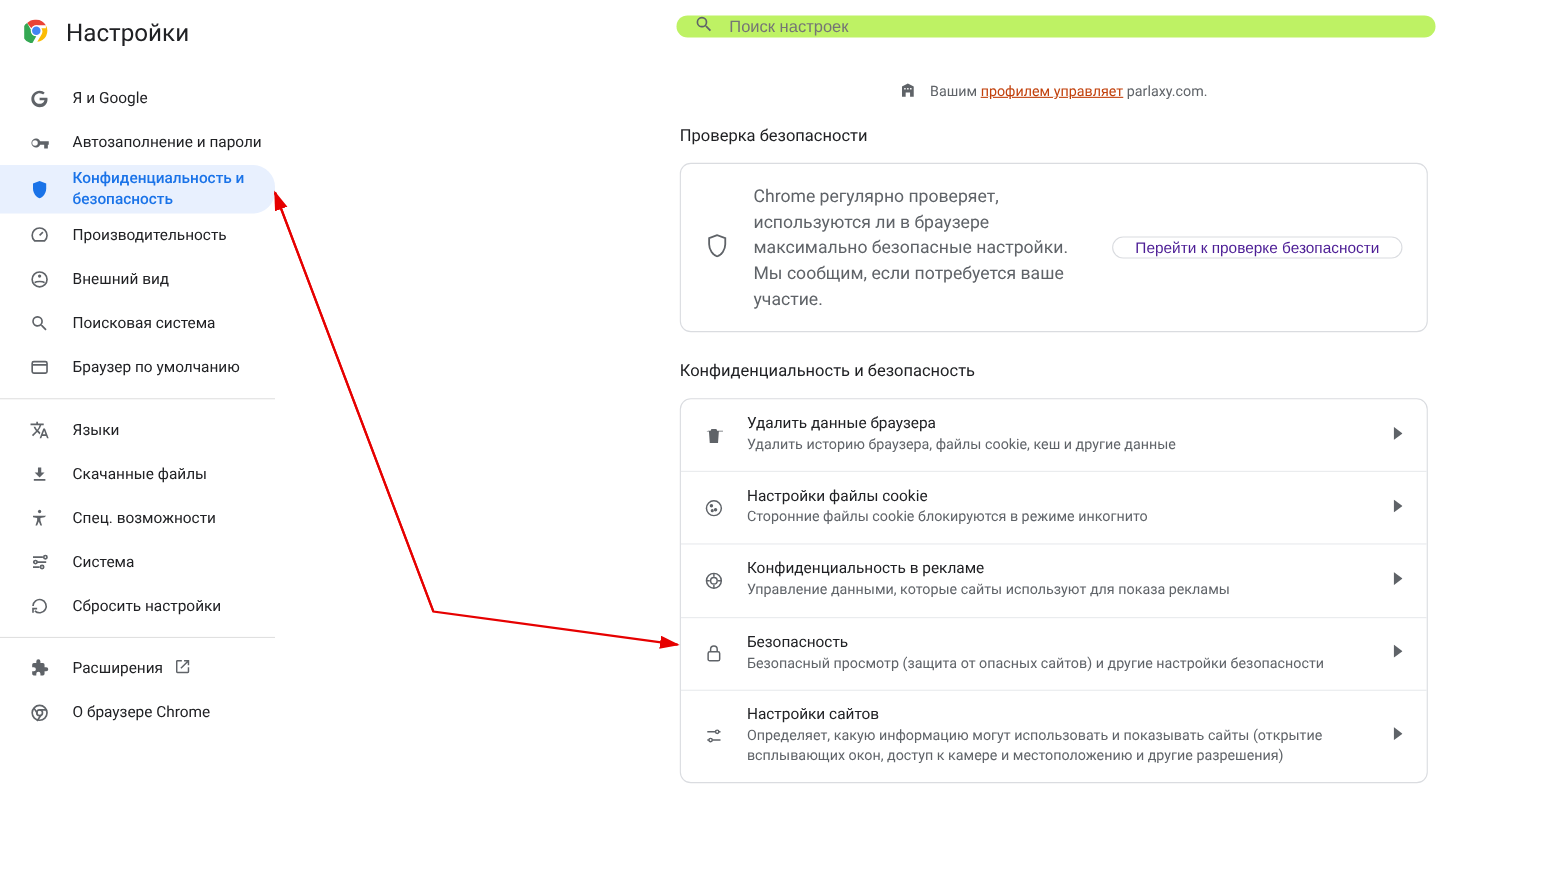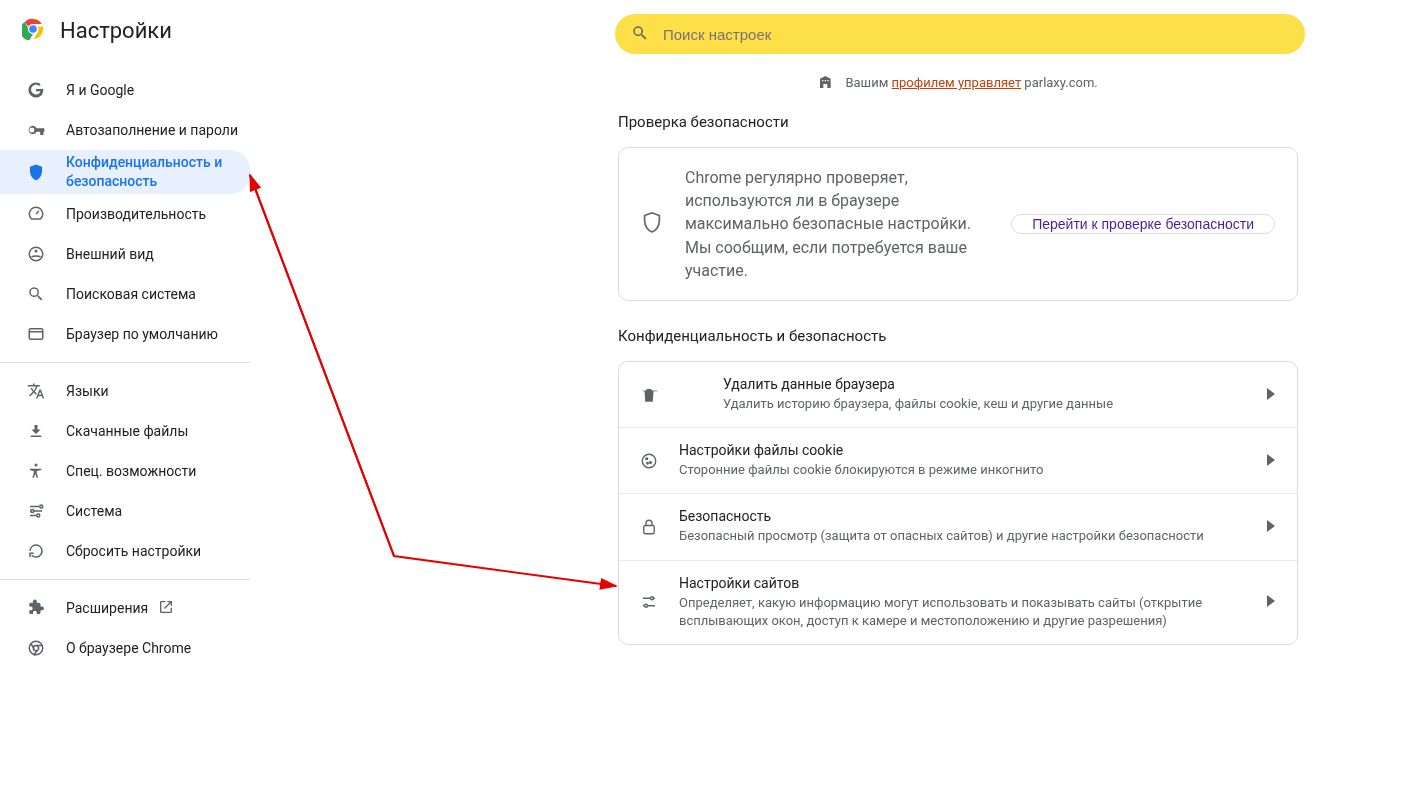--- a/index.html
+++ b/index.html
@@ -29,23 +29,23 @@
   }
 
   
   .search-wrap {
     position: absolute;
     left: 615px;
     top: 14px;
     width: 690px;
   }
   .search-box {
-    background: #fde047;
+    background: #bef264;
     border-radius: 22px;
-    height: 40px;
+    height: 20px;
     display: flex;
     align-items: center;
     padding: 0 16px;
   }
   .search-box input {
     border: none;
     background: transparent;
     font-size: 15px;
     margin-left: 14px;
     outline: none;
@@ -152,21 +152,21 @@
     white-space: nowrap;
   }
 
   .list-row {
     display: flex;
     align-items: center;
     padding: 14px 22px 14px 20px;
     border-top: 1px solid #e8eaed;
     cursor: pointer;
   }
-  .list-row:first-child { border-top: none; gap: 44px; }
+  .list-row:first-child { border-top: none; }
   .list-row .row-icon {
     flex: none;
     width: 20px;
     height: 20px;
     color: #5f6368;
     margin-right: 20px;
     display: flex;
     align-items: center;
     justify-content: center;
   }
@@ -388,20 +388,36 @@
               <svg width="18" height="18" viewBox="0 0 24 24" fill="none" stroke="#5f6368" stroke-width="1.8">
                 <circle cx="12" cy="12" r="9"></circle>
                 <circle cx="9" cy="9" r="1.2" fill="#5f6368"></circle>
                 <circle cx="14" cy="14" r="1.2" fill="#5f6368"></circle>
                 <circle cx="10" cy="15" r="1" fill="#5f6368"></circle>
               </svg>
             </span>
           <div class="row-body">
             <div class="row-title">Настройки файлы cookie</div>
             <div class="row-desc">Сторонние файлы cookie блокируются в режиме инкогнито</div>
+          </div>
+          <span class="chev"><svg width="8" height="12" viewBox="0 0 8 12" fill="#5f6368">
+                <path d="M0 0l8 6-8 6z"></path>
+              </svg></span>
+        </div>
+        <div class="list-row">
+          <span class="row-icon">
+              <svg width="18" height="18" viewBox="0 0 24 24" fill="none" stroke="#5f6368" stroke-width="1.8">
+                <circle cx="12" cy="12" r="9"></circle>
+                <circle cx="12" cy="12" r="4"></circle>
+                <path d="M12 3v4M12 17v4M3 12h4M17 12h4"></path>
+              </svg>
+            </span>
+          <div class="row-body">
+            <div class="row-title">Конфиденциальность в рекламе</div>
+            <div class="row-desc">Управление данными, которые сайты используют для показа рекламы</div>
           </div>
           <span class="chev"><svg width="8" height="12" viewBox="0 0 8 12" fill="#5f6368">
                 <path d="M0 0l8 6-8 6z"></path>
               </svg></span>
         </div>
         <div class="list-row">
           <span class="row-icon">
               <svg width="18" height="18" viewBox="0 0 24 24" fill="none" stroke="#5f6368" stroke-width="1.8">
                 <rect x="5" y="10" width="14" height="11" rx="2"></rect>
                 <path d="M8 10V7a4 4 0 0 1 8 0v3"></path>

